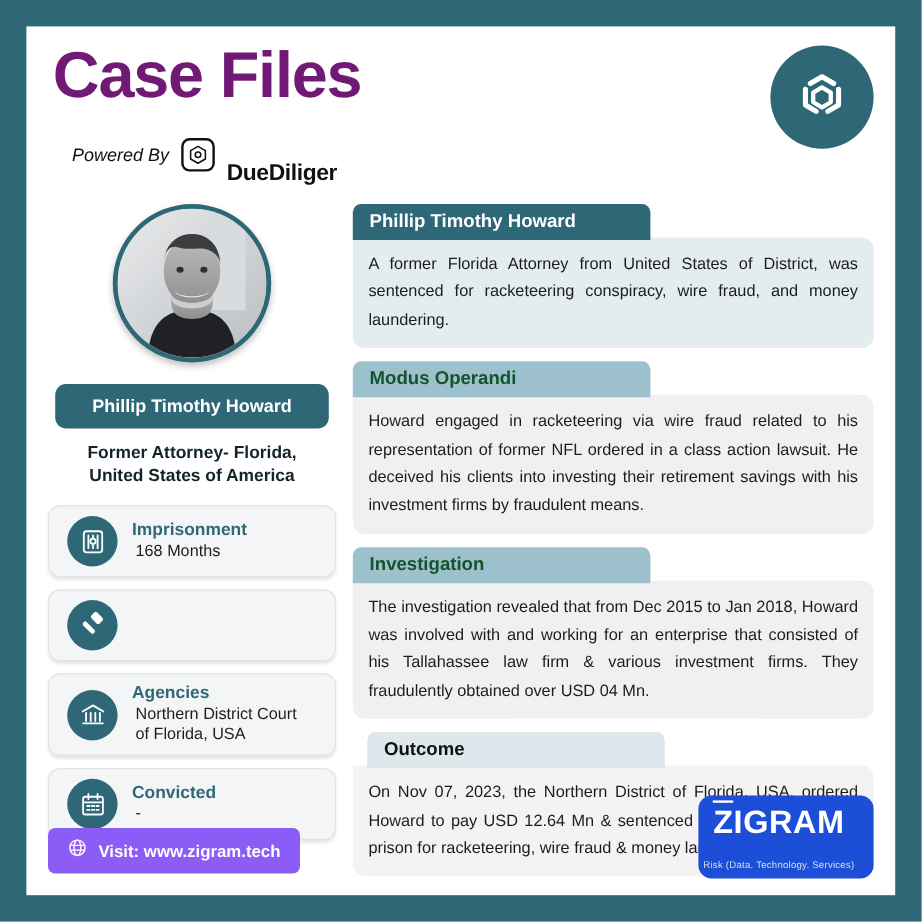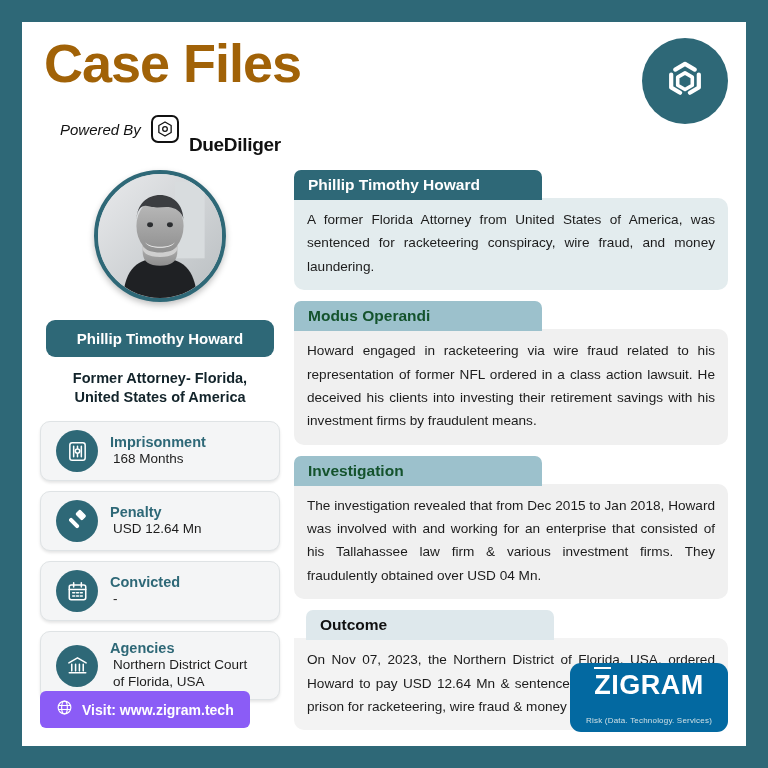--- a/index.html
+++ b/index.html
@@ -14,21 +14,21 @@
     left:22px;top:22px;
     width:724px;height:724px;
     background:#ffffff;
     box-sizing:border-box;
   }
 
   
   .header{position:relative;height:140px;}
   .title{
     position:absolute;left:22px;top:14px;
-    font-size:54px;font-weight:bold;color:#a16207;
+    font-size:54px;font-weight:bold;color:#701a75;
     letter-spacing:-1px;line-height:1;
   }
   .powered{
     position:absolute;left:38px;top:80px;
     display:flex;align-items:center;gap:10px;
   }
   .powered-by{font-style:italic;font-size:15px;color:#111;}
   .dd-badge{
     width:28px;height:28px;border:2px solid #111;border-radius:7px;
     display:flex;align-items:center;justify-content:center;box-sizing:border-box;
@@ -110,22 +110,22 @@
   .footer{position:absolute;left:0;bottom:0;width:100%;height:72px;}
   .visit{
     position:absolute;left:18px;bottom:18px;
     background:#8b5cf6;border-radius:6px;
     display:flex;align-items:center;gap:9px;
     padding:8px 16px;
   }
   .visit-text{color:#fff;font-size:14px;font-weight:bold;}
   .zigram{
     position:absolute;right:18px;bottom:14px;
-    background:#0369a1;border-radius:11px;
-    padding:9px 16px 7px 16px;text-align:center;
+    background:#1d4ed8;border-radius:11px;
+    padding:9px 16px 7px 4px;text-align:center;
   }
   .zigram-word{
     color:#fff;font-size:27px;font-weight:bold;letter-spacing:.5px;line-height:1;
   }
   .zigram-word .zbar{border-top:2px solid #fff;padding-top:1px;}
   .zigram-tag{color:#cfe0e5;font-size:8px;margin-top:17px;letter-spacing:.2px;}
 </style>
 </head>
 <body>
 
@@ -204,63 +204,59 @@
           </span>
         </div>
 
         <div class="stat-card">
           <span class="stat-icon">
             <svg width="24" height="24" viewBox="0 0 24 24" fill="#ffffff" stroke="#ffffff" stroke-width="1.2" stroke-linecap="round" stroke-linejoin="round">
               <rect x="11.6" y="3.2" width="8.4" height="5.6" rx="1.2" transform="rotate(45 15.8 6)"></rect>
               <rect x="3.4" y="12.6" width="11.4" height="2.9" rx="1.3" transform="rotate(45 9.1 14)"></rect>
             </svg>
           </span>
+        </div>
+
+        <div class="stat-card">
+          <span class="stat-icon">
+            <svg width="23" height="23" viewBox="0 0 24 24" fill="none" stroke="#ffffff" stroke-width="1.6" stroke-linecap="round" stroke-linejoin="round">
+              <path d="M3 9.3 12 4l9 5.3"></path>
+              <path d="M6 10.6v7M10 10.6v7M14 10.6v7M18 10.6v7"></path>
+              <path d="M3.4 19.6h17.2"></path>
+            </svg>
+          </span>
           <span class="stat-text">
-            <span class="stat-label">Penalty</span>
-            <span class="stat-value">USD 12.64 Mn</span>
+            <span class="stat-label">Agencies</span>
+            <span class="stat-value" style="white-space: pre-line;">Northern District Court
+of  Florida, USA</span>
           </span>
         </div>
 
         <div class="stat-card">
           <span class="stat-icon">
             <svg width="23" height="23" viewBox="0 0 24 24" fill="none" stroke="#ffffff" stroke-width="1.6" stroke-linecap="round" stroke-linejoin="round">
               <rect x="3.4" y="5.2" width="17.2" height="15.4" rx="2"></rect>
               <path d="M3.4 10h17.2M8 2.8v4.4M16 2.8v4.4"></path>
               <path d="M7 13.2h2M11 13.2h2M15 13.2h2M7 16.6h2M11 16.6h2M15 16.6h2"></path>
             </svg>
           </span>
           <span class="stat-text">
             <span class="stat-label">Convicted</span>
             <span class="stat-value">-</span>
           </span>
         </div>
 
-        <div class="stat-card">
-          <span class="stat-icon">
-            <svg width="23" height="23" viewBox="0 0 24 24" fill="none" stroke="#ffffff" stroke-width="1.6" stroke-linecap="round" stroke-linejoin="round">
-              <path d="M3 9.3 12 4l9 5.3"></path>
-              <path d="M6 10.6v7M10 10.6v7M14 10.6v7M18 10.6v7"></path>
-              <path d="M3.4 19.6h17.2"></path>
-            </svg>
-          </span>
-          <span class="stat-text">
-            <span class="stat-label">Agencies</span>
-            <span class="stat-value" style="white-space: pre-line;">Northern District Court
-of  Florida, USA</span>
-          </span>
-        </div>
-
       </div>
     </div>
 
     <div class="right-col">
 
       <div class="section v-dark">
         <div class="sec-head">Phillip Timothy Howard</div>
-        <div class="sec-body">A former Florida Attorney from United States of America, was sentenced for racketeering conspiracy, wire fraud, and money laundering.</div>
+        <div class="sec-body">A former Florida Attorney from United States of District, was sentenced for racketeering conspiracy, wire fraud, and money laundering.</div>
       </div>
 
       <div class="section v-mid">
         <div class="sec-head">Modus Operandi</div>
         <div class="sec-body">Howard engaged in racketeering via wire fraud related to his representation of former NFL ordered in a class action lawsuit. He deceived his clients into investing their retirement savings with his investment firms by fraudulent means.</div>
       </div>
 
       <div class="section v-mid">
         <div class="sec-head">Investigation</div>
         <div class="sec-body">The investigation revealed that from Dec 2015 to Jan 2018, Howard was involved with and working for an enterprise that consisted of his Tallahassee law firm &amp; various investment firms. They fraudulently obtained over USD 04 Mn.</div>

